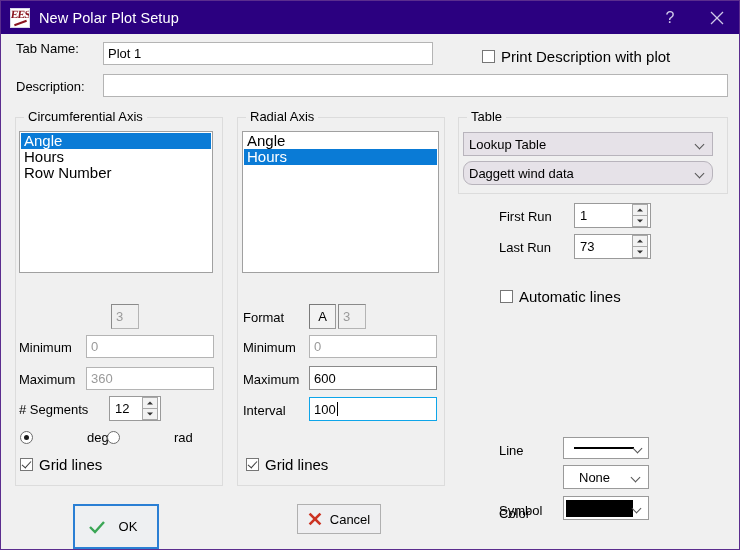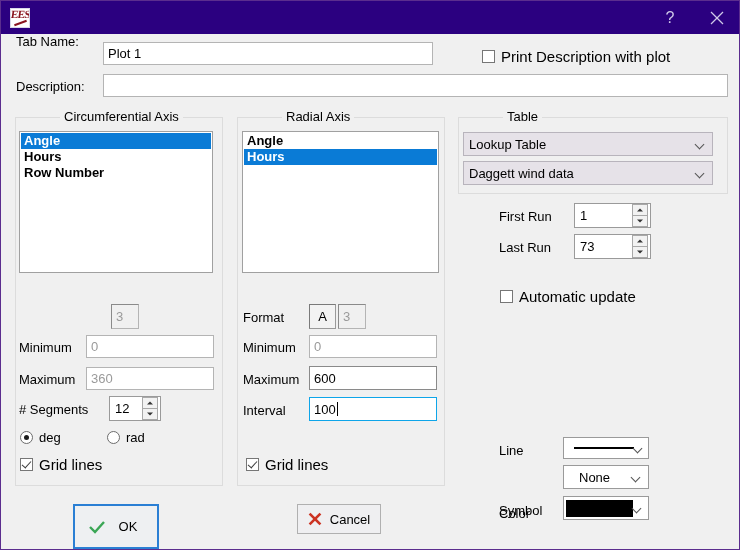--- a/index.html
+++ b/index.html
@@ -124,40 +124,38 @@
     border: 1px solid #dcdcdc;
   }
   .group > .gtitle {
     position: absolute;
     top: -9px; left: 8px;
     background: #f0f0f0;
     padding: 0 4px;
     font-size: 13px;
     color: #000;
     white-space: nowrap;
-    margin-left: 36px;
   }
 
   
   .listbox {
     position: absolute;
     box-sizing: border-box;
     background: #ffffff;
     border: 1px solid #a0a0a0;
     overflow: hidden;
     padding: 1px;
   }
   .listitem {
     height: 16px;
     line-height: 16px;
-    font-size: 13px;
+    font-size: 15px;
     color: #000;
     padding-left: 3px;
     white-space: nowrap;
-    font-weight: bold;
   }
   .listitem.sel {
     background: #0a7bd6;
     color: #ffffff;
   }
 
   
   .combo {
     position: absolute;
     box-sizing: border-box;
@@ -269,20 +267,21 @@
     transform: rotate(42deg);
   }
   .rb {
     position: absolute;
     display: flex;
     align-items: center;
     font-size: 13px;
     color: #000;
     white-space: nowrap;
     cursor: default;
+    gap: 48px;
   }
   .rb .circ {
     width: 13px; height: 13px;
     box-sizing: border-box;
     border: 1px solid #6c6c6c;
     border-radius: 50%;
     background: #ffffff;
     margin-right: 6px;
     position: relative;
     flex: none;
@@ -335,34 +334,35 @@
 </head>
 <body>
 
 <div class="window">
 
   <div class="titlebar">
     <div class="title-icon">
       <div class="ees">EES</div>
       <div class="slash"></div>
     </div>
+    <div class="title-text">New Polar Plot Setup</div>
     <div class="title-buttons">
       <div class="tbtn">
         <span>?</span>
       </div>
       <div class="tbtn close">
         <svg width="14" height="14" viewBox="0 0 14 14">
           <line x1="1" y1="1" x2="13" y2="13" stroke="#cfc8e8" stroke-width="1.3"></line>
           <line x1="13" y1="1" x2="1" y2="13" stroke="#cfc8e8" stroke-width="1.3"></line>
         </svg>
       </div>
     </div>
   </div>
 
-  <div class="lbl" style="left:15px; top:33px;text-align:center;">Tab Name:</div>
+  <div class="lbl" style="left:15px; top:40px;text-align:center;">Tab Name:</div>
   <div class="field" style="left:102px; top:41px; width:330px; height:23px;">Plot 1</div>
 
   <div class="lbl" style="left:15px; top:78px;">Description:</div>
   <div class="field" style="left:102px; top:73px; width:625px; height:23px;" placeholder=""></div>
 
   <div class="cb" style="left:481px; top:47px;">
     <span class="box"></span>
     <span>Print Description with plot</span>
   </div>
 
@@ -438,21 +438,21 @@
   </div>
 
   <div class="group" style="left:457px; top:116px; width:270px; height:77px;">
     <div class="gtitle">Table</div>
   </div>
 
   <div class="combo" style="left:462px; top:131px; width:250px; height:24px;">
     <span>Lookup Table</span>
     <span class="arrow"></span>
   </div>
-  <div class="combo" style="left:462px; top:160px; width:250px; height:24px;">
+  <div class="combo" style="left:462px; top:160px; width:250px; height:24px;border-radius:9px;">
     <span>Daggett wind data</span>
     <span class="arrow"></span>
   </div>
 
   <div class="lbl" style="left:498px; top:208px;">First Run</div>
   <div class="spin" style="left:573px; top:202px; width:77px; height:25px;">
     <span class="val">1</span>
     <span class="btns">
       <span class="sb top"></span>
       <span class="sb bot"></span>
@@ -463,21 +463,21 @@
   <div class="spin" style="left:573px; top:233px; width:77px; height:25px;">
     <span class="val">73</span>
     <span class="btns">
       <span class="sb top"></span>
       <span class="sb bot"></span>
     </span>
   </div>
 
   <div class="cb" style="left:499px; top:287px;">
     <span class="box"></span>
-    <span>Automatic update</span>
+    <span>Automatic lines</span>
   </div>
 
   <div class="lbl" style="left:498px; top:442px;">Line</div>
   <div class="combo white" style="left:562px; top:436px; width:86px; height:22px;">
     <span class="lineswatch"></span>
     <span class="arrow"></span>
   </div>
 
   <div class="lbl" style="left:498px; top:502px;">Symbol</div>
   <div class="combo white" style="left:562px; top:464px; width:86px; height:24px; justify-content:flex-start;">

